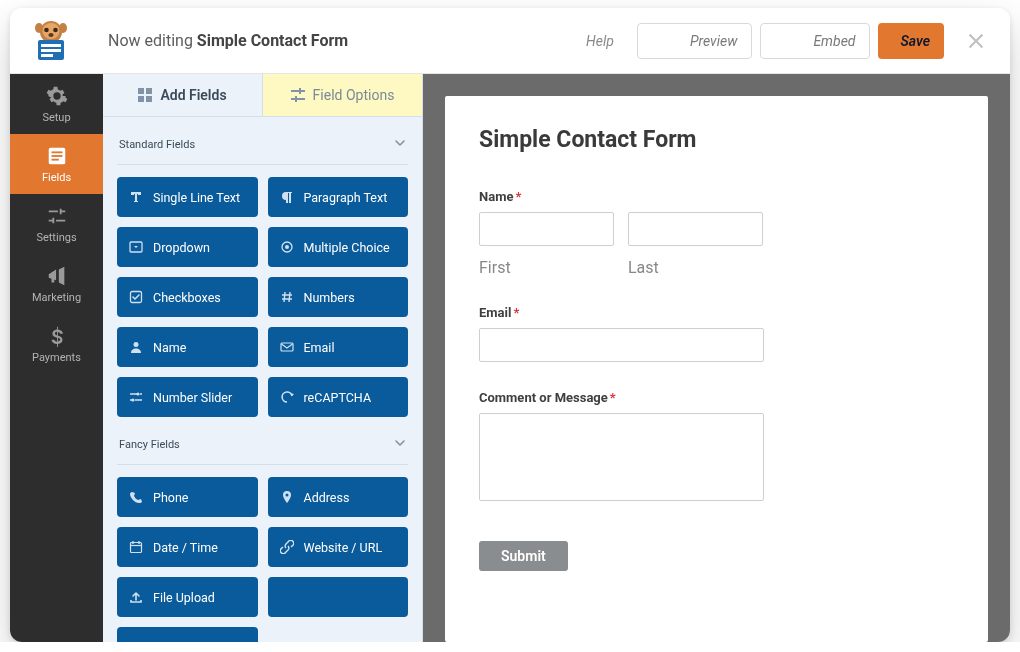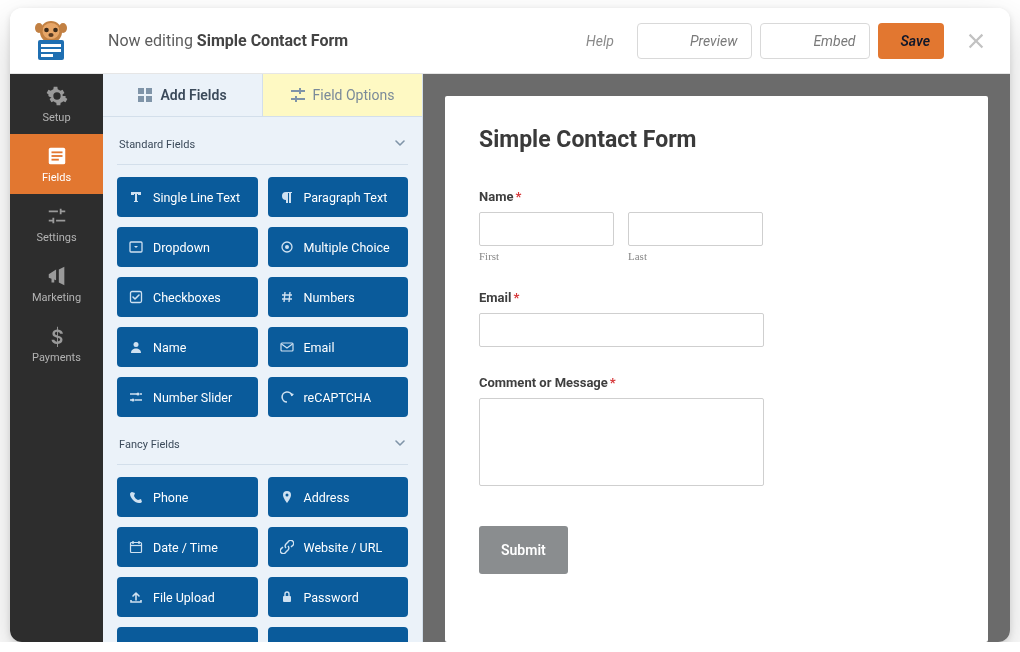--- a/index.html
+++ b/index.html
@@ -170,36 +170,36 @@
   .form-title { font-size: 23px; font-weight: 700; color: #3a3a3a; margin-bottom: 36px; }
   .form-label { font-size: 13px; font-weight: 700; color: #3f3f3f; margin-bottom: 8px; display: block; }
   .req { color: #d63638; margin-left: 2px; }
   .name-row { display: flex; gap: 14px; margin-bottom: 28px; }
   .name-col { display: flex; flex-direction: column; }
   .text-input {
     width: 135px; height: 34px;
     border: 1px solid #cfcfcf; border-radius: 2px;
     background: #fff;
   }
-  .sub-label { font-size: 11px; color: #888; margin-top: 4px; font-family: Liberation Serif, serif; }
+  .sub-label { font-size: 16px; color: #888; margin-top: 12px; }
   .field-block { margin-bottom: 28px; }
   .wide-input {
     width: 285px; height: 34px;
     border: 1px solid #cfcfcf; border-radius: 2px;
     background: #fff;
   }
   .textarea {
     width: 285px; height: 88px;
     border: 1px solid #cfcfcf; border-radius: 2px;
     background: #fff;
   }
   .submit-btn {
     margin-top: 12px;
     display: inline-flex; align-items: center; justify-content: center;
-    height: 48px; padding: 1px 22px;
+    height: 30px; padding: 1px 22px;
     background: #8a8d8f; color: #fff;
     border-radius: 3px; font-weight: 600; font-size: 14px;
     cursor: pointer;
   }
 </style>
 </head>
 <body>
 
 <div class="app">
 
@@ -432,27 +432,20 @@
               </svg>
               <span>Website / URL</span>
             </div>
             <div class="field-btn">
               <svg viewBox="0 0 14 14">
                 <path d="M7 10V3M4 6l3-3 3 3" fill="none" stroke="#cfe1f1" stroke-width="1.6" stroke-linecap="round" stroke-linejoin="round"></path>
                 <path d="M2 10v2h10v-2" fill="none" stroke="#cfe1f1" stroke-width="1.6"></path>
               </svg>
               <span>File Upload</span>
             </div>
-            <div class="field-btn">
-              <svg viewBox="0 0 14 14">
-                <rect x="3" y="6" width="8" height="6" rx="1"></rect>
-                <path d="M5 6V4a2 2 0 1 1 4 0v2" fill="none" stroke="#cfe1f1" stroke-width="1.4"></path>
-              </svg>
-              <span>Password</span>
-            </div>
             <div class="field-btn"></div>
             <div class="field-btn"></div>
           </div>
         </div>
     </div>
 
     <div class="stage">
       <div class="form-card">
         <div class="form-title">Simple Contact Form</div>
 

